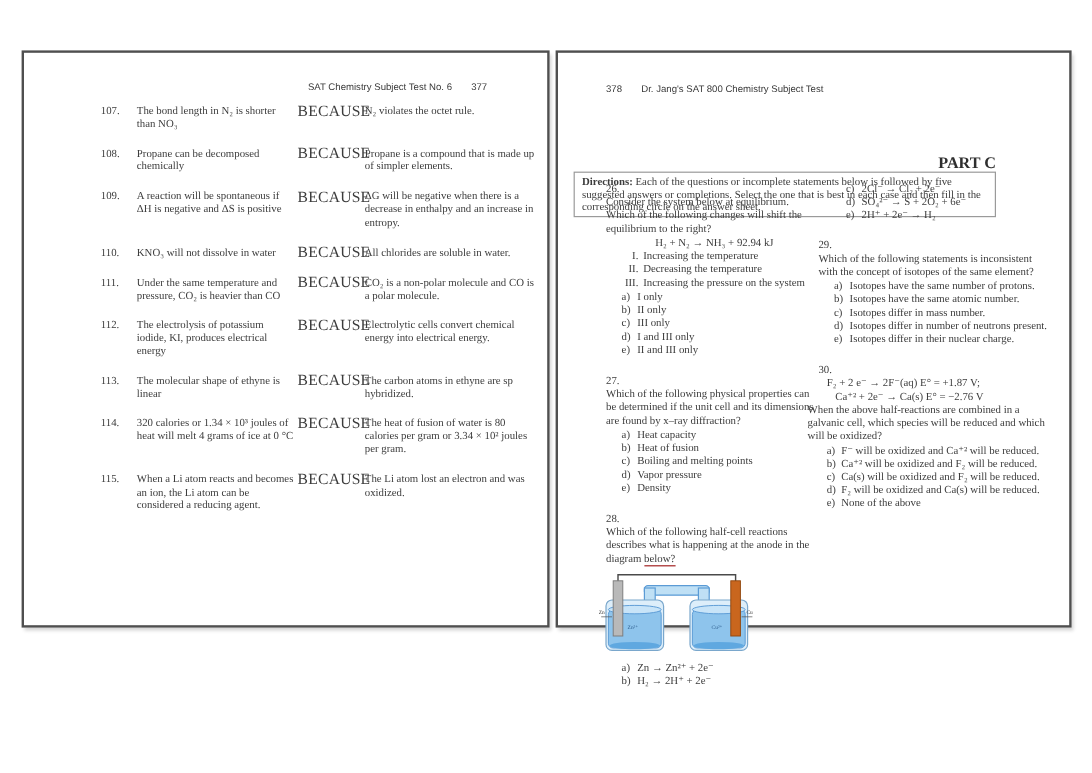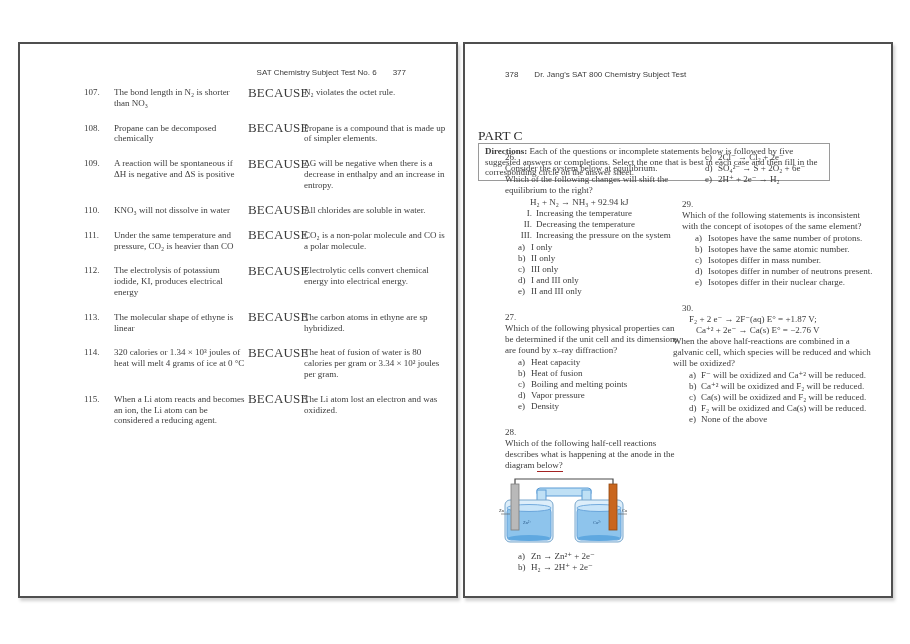--- a/index.html
+++ b/index.html
@@ -4,21 +4,21 @@
 <style>
   html,body { margin:0; padding:0; }
   body {
     width:910px; height:644px; position:relative;
     background:#ffffff;
     font-family:"Liberation Serif","DejaVu Serif",serif;
     color:#3c3c3c;
     -webkit-font-smoothing:antialiased;
   }
   .page {
-    position:absolute; top:42px; height:556px; background:#ffffff;
+    position:absolute; top:42px; height:481px; background:#ffffff;
     border:2px solid #4f4f4f; box-sizing:border-box;
     box-shadow:2px 3px 3px rgba(0,0,0,0.18);
   }
   #page-left  { left:18px;  width:440px; }
   #page-right { left:463px; width:430px; }
 
   
   .lp-header {
     position:absolute; top:24px; right:50px;
     font-family:"Liberation Sans","DejaVu Sans",sans-serif;
@@ -34,36 +34,36 @@
   .lq-because { font-size:13px; letter-spacing:0.2px; padding-top:0.5px; }
 
   
   .rp-header {
     position:absolute; top:26px; left:40px;
     font-family:"Liberation Sans","DejaVu Sans",sans-serif;
     font-size:8px; color:#3a3a3a; display:flex; gap:16px;
   }
   .rp-title {
     position:absolute; top:84px; left:13px; width:352px;
-    text-align:left; font-size:13.5px; font-weight:normal; color:#2f2f2f;
+    text-align:right; font-size:13.5px; font-weight:bold; color:#2f2f2f;
   }
   .rp-directions {
     position:absolute; top:99px; left:13px; width:352px; box-sizing:border-box;
     border:1px solid #9a9a9a; padding:2px 6px;
     font-size:9px; line-height:10.6px;
   }
   .rp-directions b { font-weight:bold; }
   .rp-main { position:absolute; top:108px; left:40px; display:flex; }
   .col-left  { flex:none; width:177px; }
   .col-right { flex:none; width:195px; }
 
   .q { display:flex; margin-bottom:15px; font-size:9px; line-height:11px;flex-direction:column; }
   .q-num { flex:none; width:18px; }
   .q-body { flex:1; min-width:0; }
-  .eq26 { margin-left:25px; margin-top:1px;font-family:Liberation Serif, serif; }
+  .eq26 { margin-left:41px; margin-top:1px;font-family:Liberation Serif, serif; }
   .roman { display:flex; margin-left:13px; }
   .roman-label { flex:none; width:14px; text-align:right; margin-right:4px; }
   .opts { margin-top:1px; }
   .opt { display:flex; margin-left:13px; }
   .opt-letter { flex:none; width:13px; }
   .opts-top { font-size:9px; line-height:11px; margin-left:23px; margin-bottom:14px; }
   .opts-top .opt { margin-left:0; }
 
   .underline-red { border-bottom:1.5px solid #a32222; padding-bottom:0.5px; }
 

